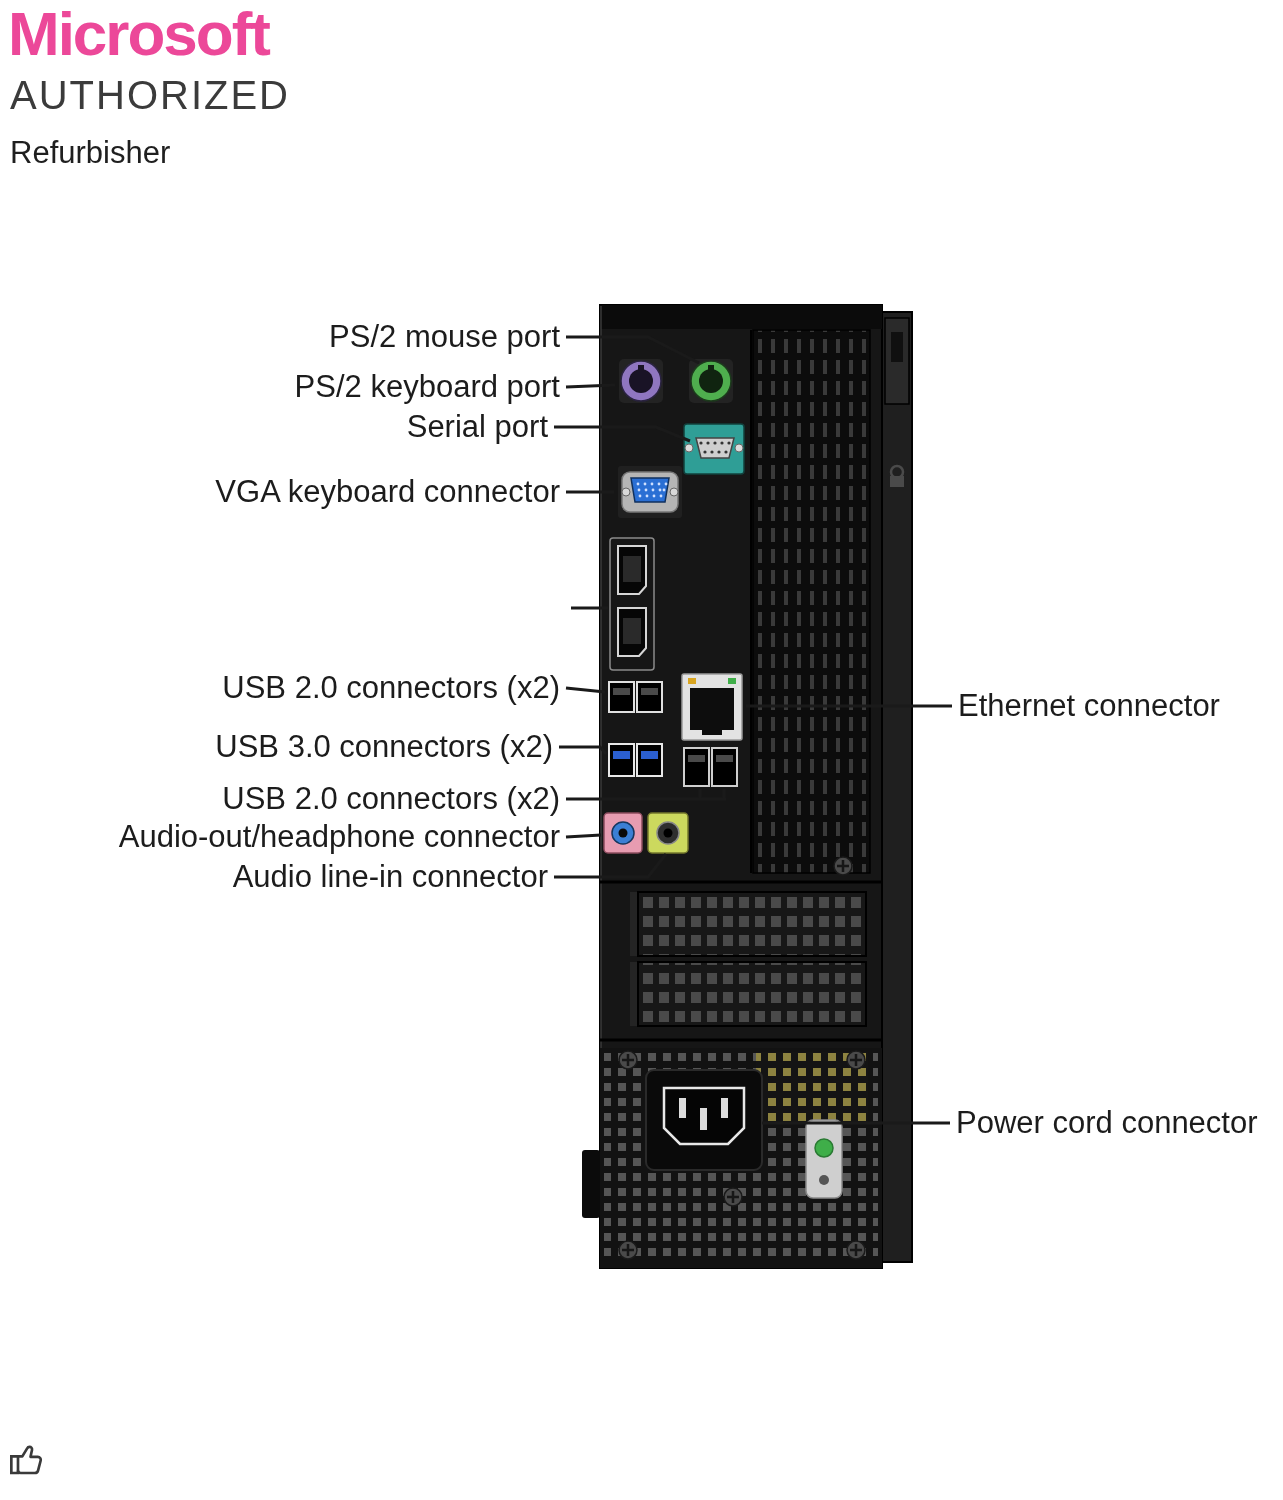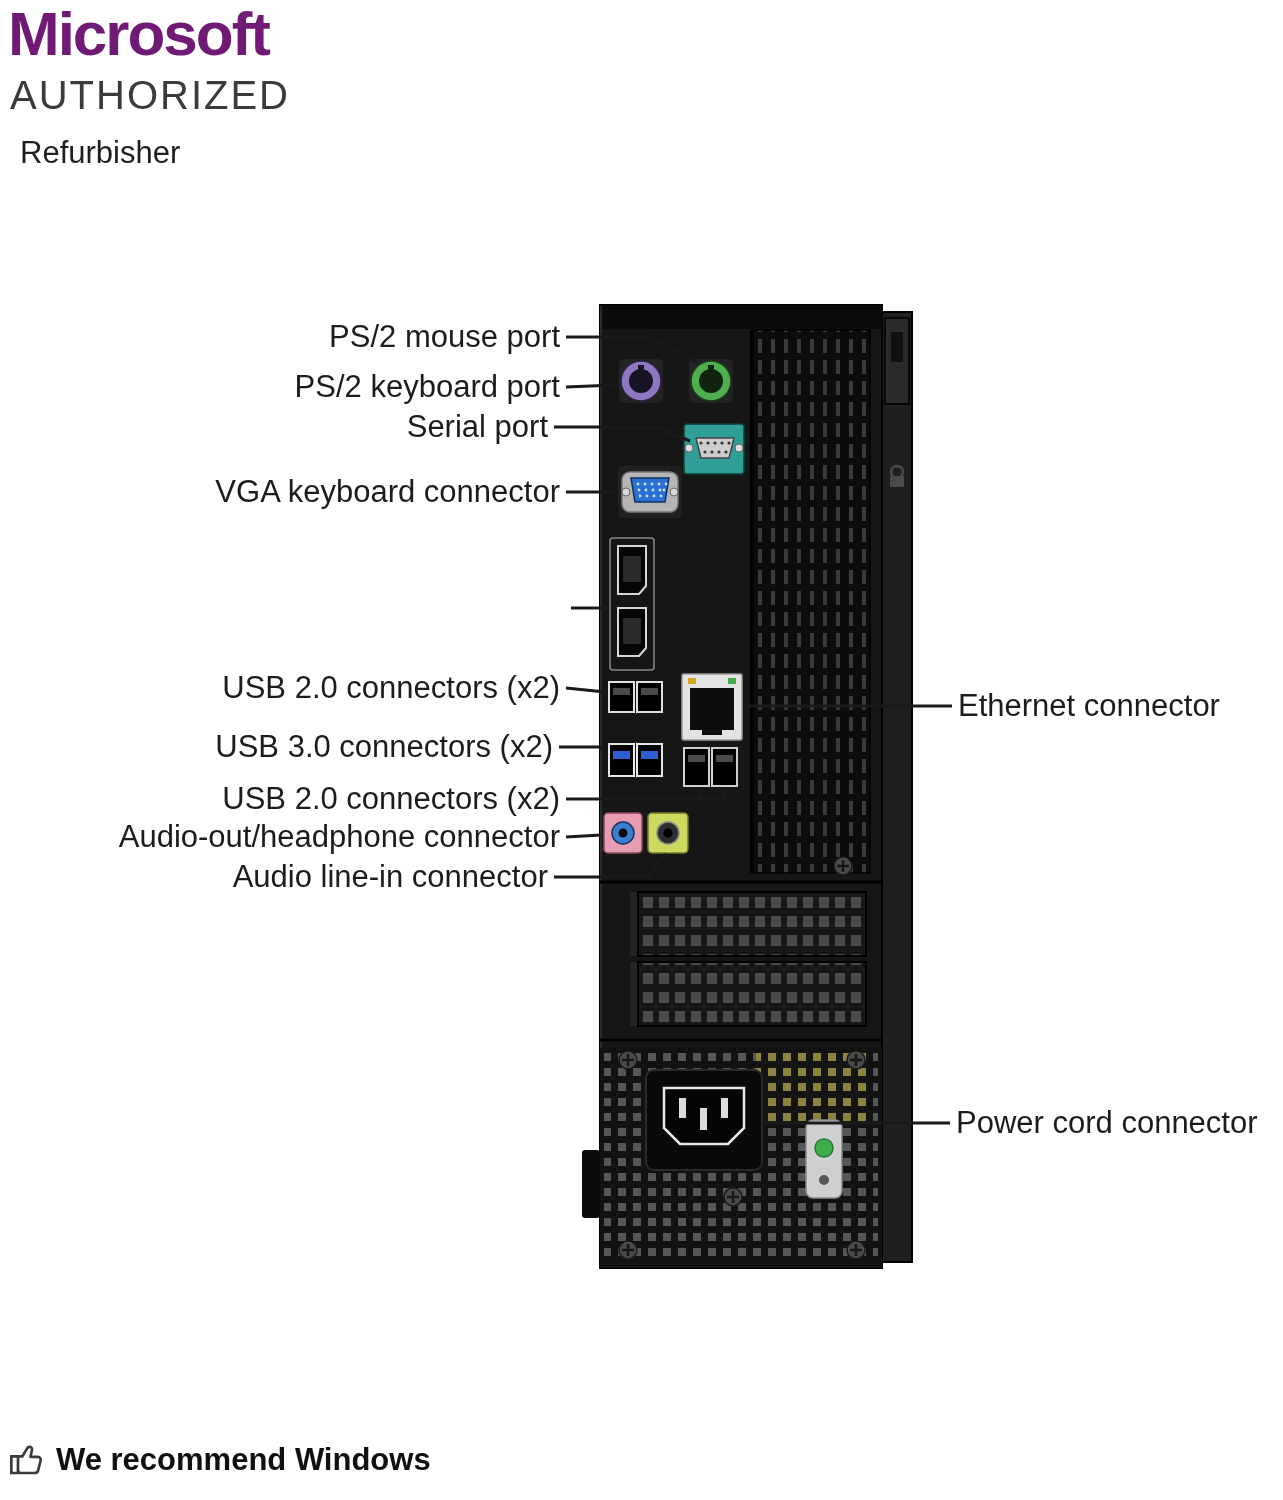--- a/index.html
+++ b/index.html
@@ -1,23 +1,23 @@
 <!DOCTYPE html>
 <html><head>
 <meta charset="utf-8">
 <style>
   html,body{margin:0;padding:0;background:#ffffff;}
   .canvas{
     position:relative;width:1283px;height:1500px;background:#ffffff;overflow:hidden;
     font-family:"Liberation Sans","DejaVu Sans",sans-serif;color:#1c1c1c;
   }
   .art{position:absolute;left:0;top:0;}
-  .header-brand{position:absolute;left:8px;top:0px;font-size:62px;font-weight:bold;letter-spacing:-2px;color:#701a75;line-height:68px;}
+  .header-brand{position:absolute;left:8px;top:0px;font-size:62px;font-weight:bold;letter-spacing:-2px;color:#ec4899;line-height:68px;}
   .header-program{position:absolute;left:10px;top:72px;font-size:40px;font-weight:normal;letter-spacing:2px;color:#3b3b3b;line-height:46px;}
-  .header-subtitle{position:absolute;left:10px;top:134px;font-size:31px;font-weight:400;color:#1f1f1f;line-height:38px;margin-left:10px;}
+  .header-subtitle{position:absolute;left:10px;top:134px;font-size:31px;font-weight:400;color:#1f1f1f;line-height:38px;}
   .callout{position:absolute;font-size:31px;line-height:36px;color:#1c1c1c;white-space:nowrap;}
   .callout-left{text-align:right;}
   .footer-text{position:absolute;left:56px;top:1441px;font-size:31px;font-weight:bold;color:#101010;line-height:38px;}
 </style>
 </head>
 <body>
 
 <div class="canvas">
 
   <div class="header-brand">Microsoft</div>
@@ -232,15 +232,14 @@
   <div class="callout callout-left" style="right:723px;top:781px;">USB 2.0 connectors (x2)</div>
   <div class="callout callout-left" style="right:735px;top:859px;">Audio line-in connector</div>
   <div class="callout callout-left" style="right:723px;top:819px;">Audio-out/headphone connector</div>
   <div class="callout" style="left:956px;top:1105px;">Power cord connector</div>
   <div class="callout" style="left:958px;top:688px;">Ethernet connector</div>
 
   <svg class="art" style="left:8px;top:1438px;" width="40" height="40" viewBox="0 0 24 24">
     <path d="M2 11 h4 v10 H2 Z" fill="none" stroke="#3a3a3a" stroke-width="1.6"></path>
     <path d="M6 19.5 c0 .9 .7 1.5 1.6 1.5 h8.4 c1 0 1.9-.7 2.1-1.7 l1.5-5.8 c.3-1.1-.5-2.2-1.7-2.2 h-4.4 l.9-4.1 c.2-1-.5-1.9-1.5-1.9 -.6 0-1.1 .3-1.4 .9 L8.6 11 H6" fill="none" stroke="#3a3a3a" stroke-width="1.6" stroke-linejoin="round"></path>
   </svg>
-  <div class="footer-text">We recommend Windows</div>
 
 </div>
 
 </body></html>

